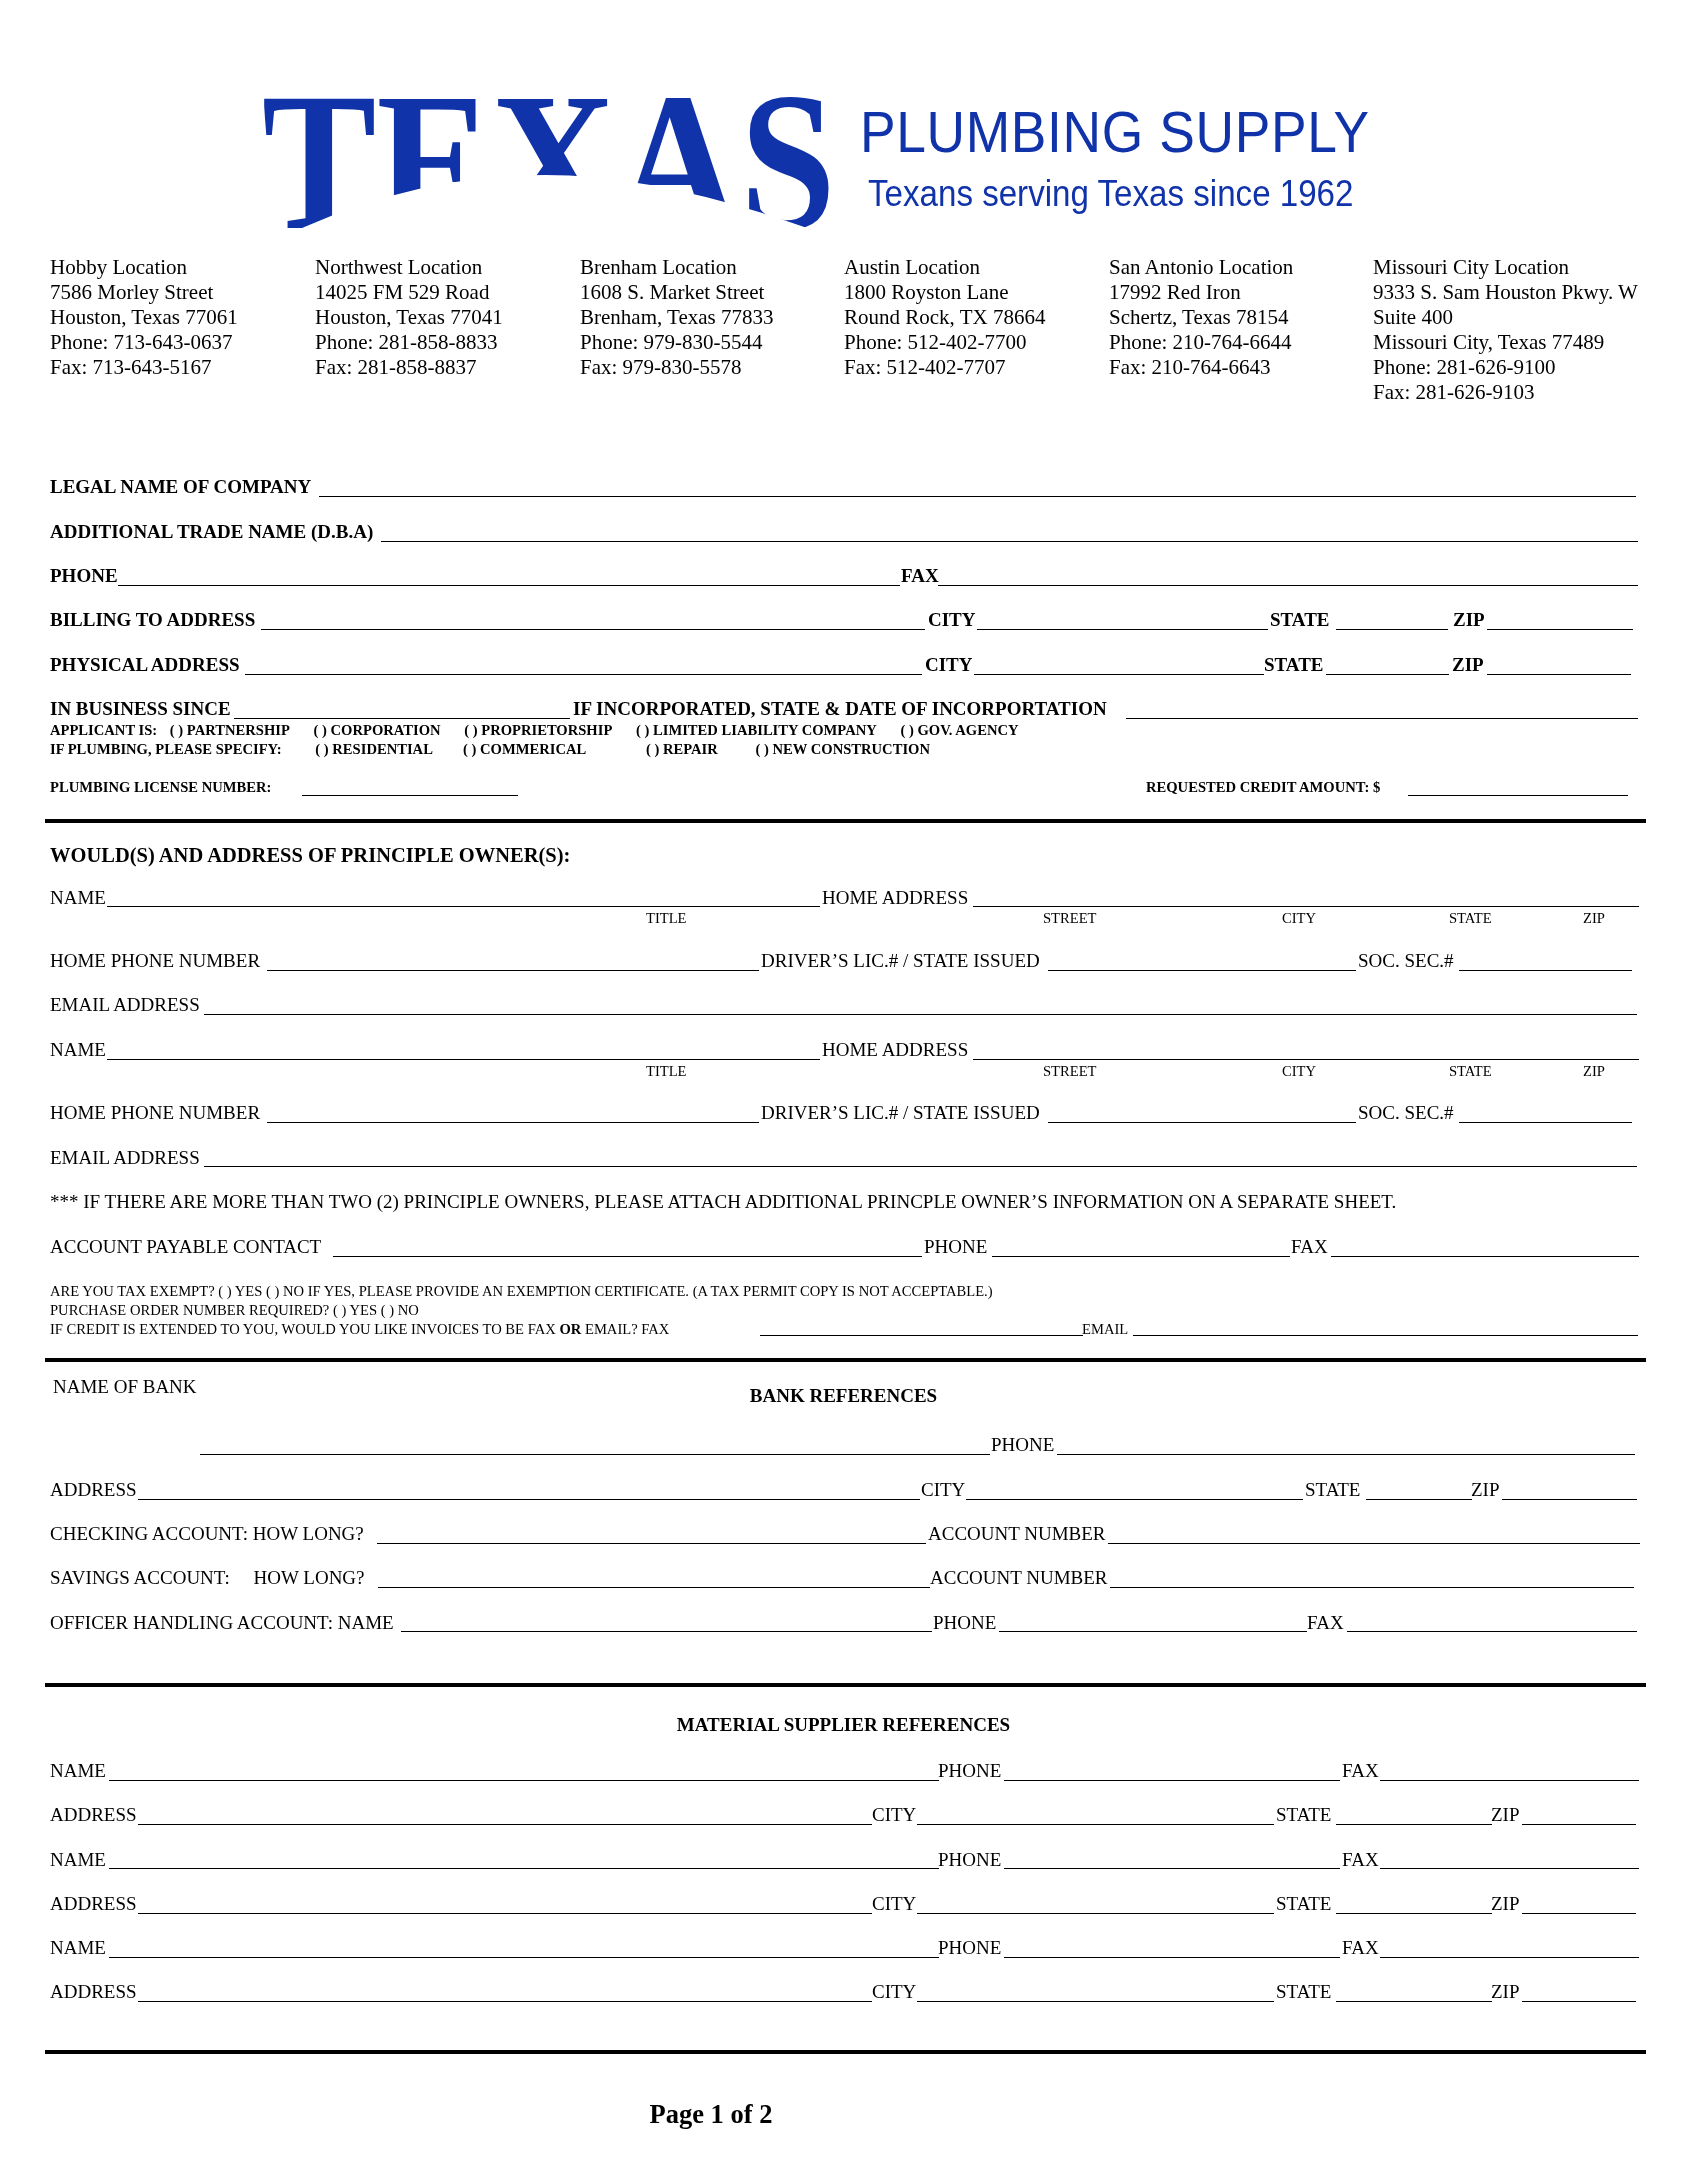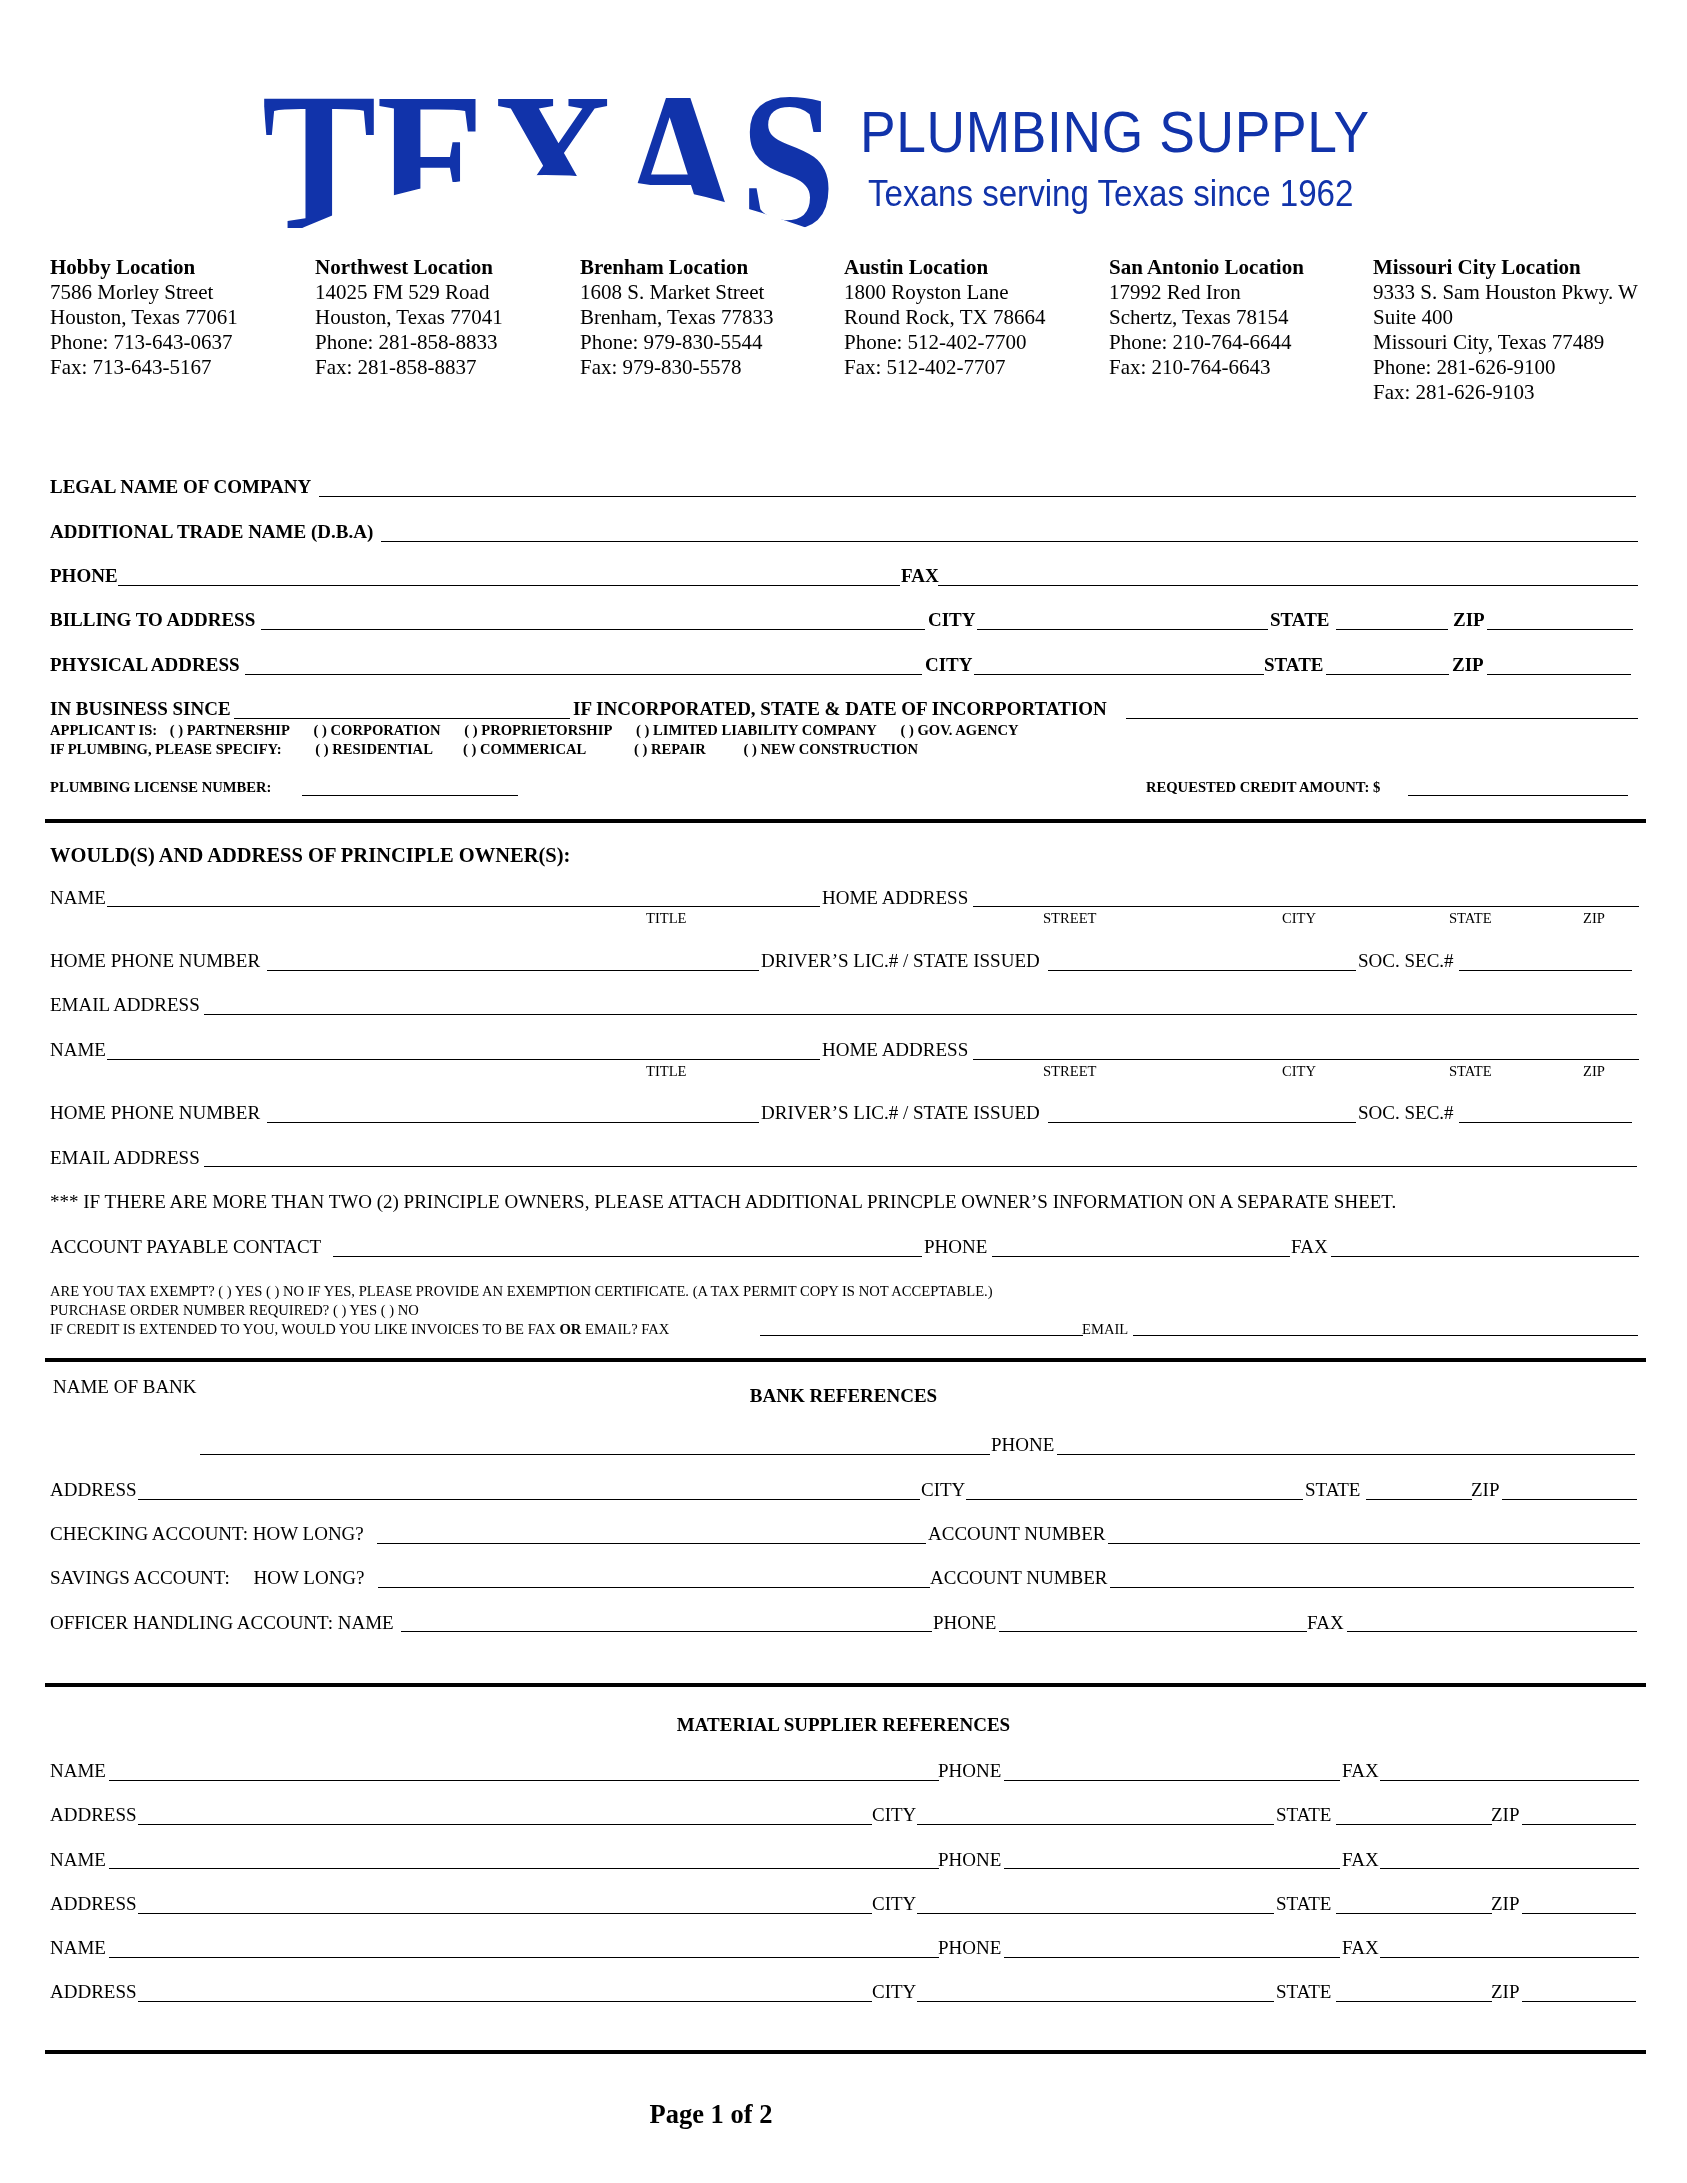--- a/index.html
+++ b/index.html
@@ -2,21 +2,21 @@
 <html style="font-size:10.6px"><head>
 <meta charset="utf-8">
 <style>
   html,body{margin:0;padding:0;background:#fff;}
   body{width:1687px;height:2183px;position:relative;overflow:hidden;font-family:"Liberation Serif","DejaVu Serif",serif;color:#000;}
   .abs{position:absolute;white-space:nowrap;}
   .logo-texas{position:absolute;left:261px;top:76px;width:582px;height:165px;}
   .brand-name{position:absolute;left:860px;top:98px;font-family:"Liberation Sans","DejaVu Sans",sans-serif;font-size:58px;color:#1133aa;letter-spacing:0.7px;transform:scaleX(0.92);transform-origin:left;}
   .brand-tag{position:absolute;left:868px;top:173px;font-family:"Liberation Sans","DejaVu Sans",sans-serif;font-size:36px;color:#1133aa;transform:scaleX(0.92);transform-origin:left;}
   .loc{position:absolute;top:255px;font-size:21px;line-height:25px;}
-  .loc .h{font-weight:bold;}
+  .loc .h{font-weight:normal;}
   .f{font-size:19px;}
   .fb{font-size:19px;font-weight:bold;}
   .fs{font-size:14.6px;}
   .fsb{font-size:14.6px;font-weight:bold;}
   .line{position:absolute;border-bottom:1.3px solid #000;height:0;}
   .rule{position:absolute;left:45px;width:1601px;height:4px;background:#000;}
   .sec{font-weight:bold;font-size:20.5px;}
   .cap{font-size:14.6px;}
   .opt{display:inline-block;margin-right:20px;}
 </style>
@@ -120,21 +120,21 @@
   <span style="margin-right:9px">APPLICANT IS:</span>
   <span class="opt">( ) PARTNERSHIP</span>
   <span class="opt">( ) CORPORATION</span>
   <span class="opt">( ) PROPRIETORSHIP</span>
   <span class="opt">( ) LIMITED LIABILITY COMPANY</span>
   <span class="opt">( ) GOV. AGENCY</span>
 </div>
 <div class="abs fsb" style="left:50px;top:741px">
   <span style="margin-right:30px">IF PLUMBING, PLEASE SPECIFY:</span>
   <span class="opt" style="margin-right:26.5px">( ) RESIDENTIAL</span>
-  <span class="opt" style="margin-right:44px">( ) COMMERICAL</span>
+  <span class="opt" style="margin-right:56px">( ) COMMERICAL</span>
   <span class="opt" style="margin-right:34px">( ) REPAIR</span>
   <span class="opt">( ) NEW CONSTRUCTION</span>
 </div>
 
 <div class="abs fsb" style="left:50px;top:779px">PLUMBING LICENSE NUMBER:</div>
 <div class="line" style="left:302px;top:795px;width:216px"></div>
 <div class="abs fsb" style="left:1146px;top:779px">REQUESTED CREDIT AMOUNT: $</div>
 <div class="line" style="left:1408px;top:795px;width:220px"></div>
 
 <div class="rule" style="top:819px"></div>

